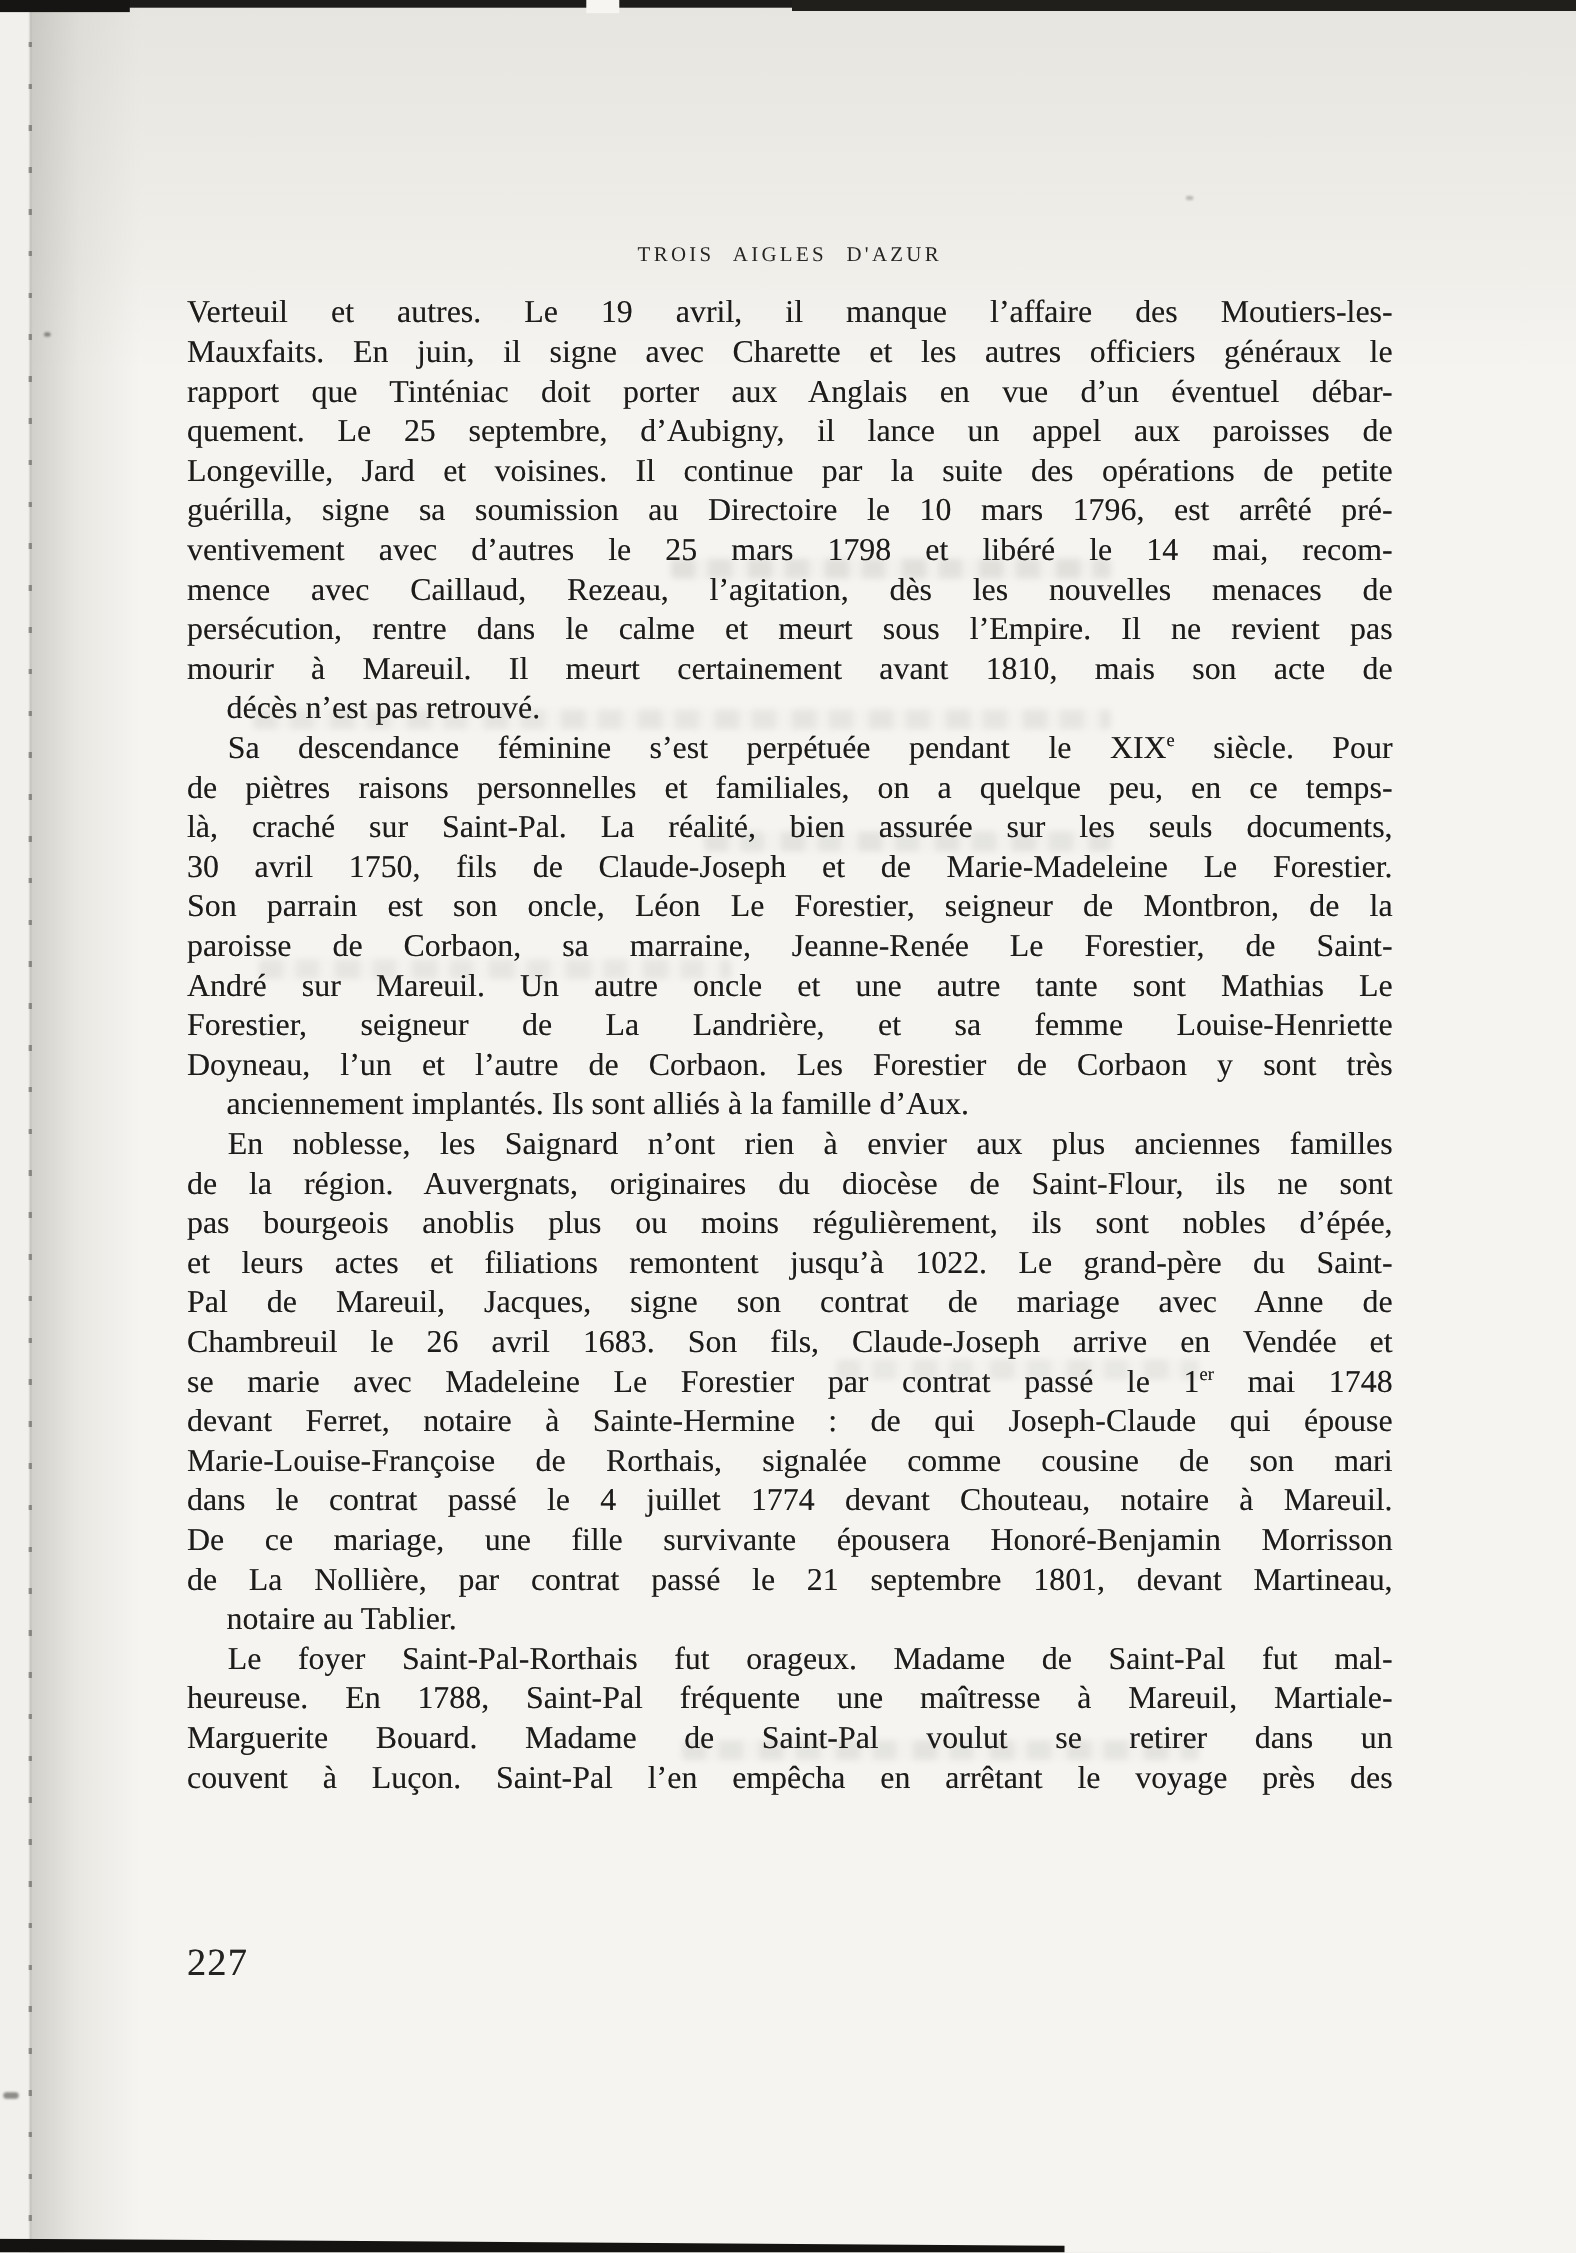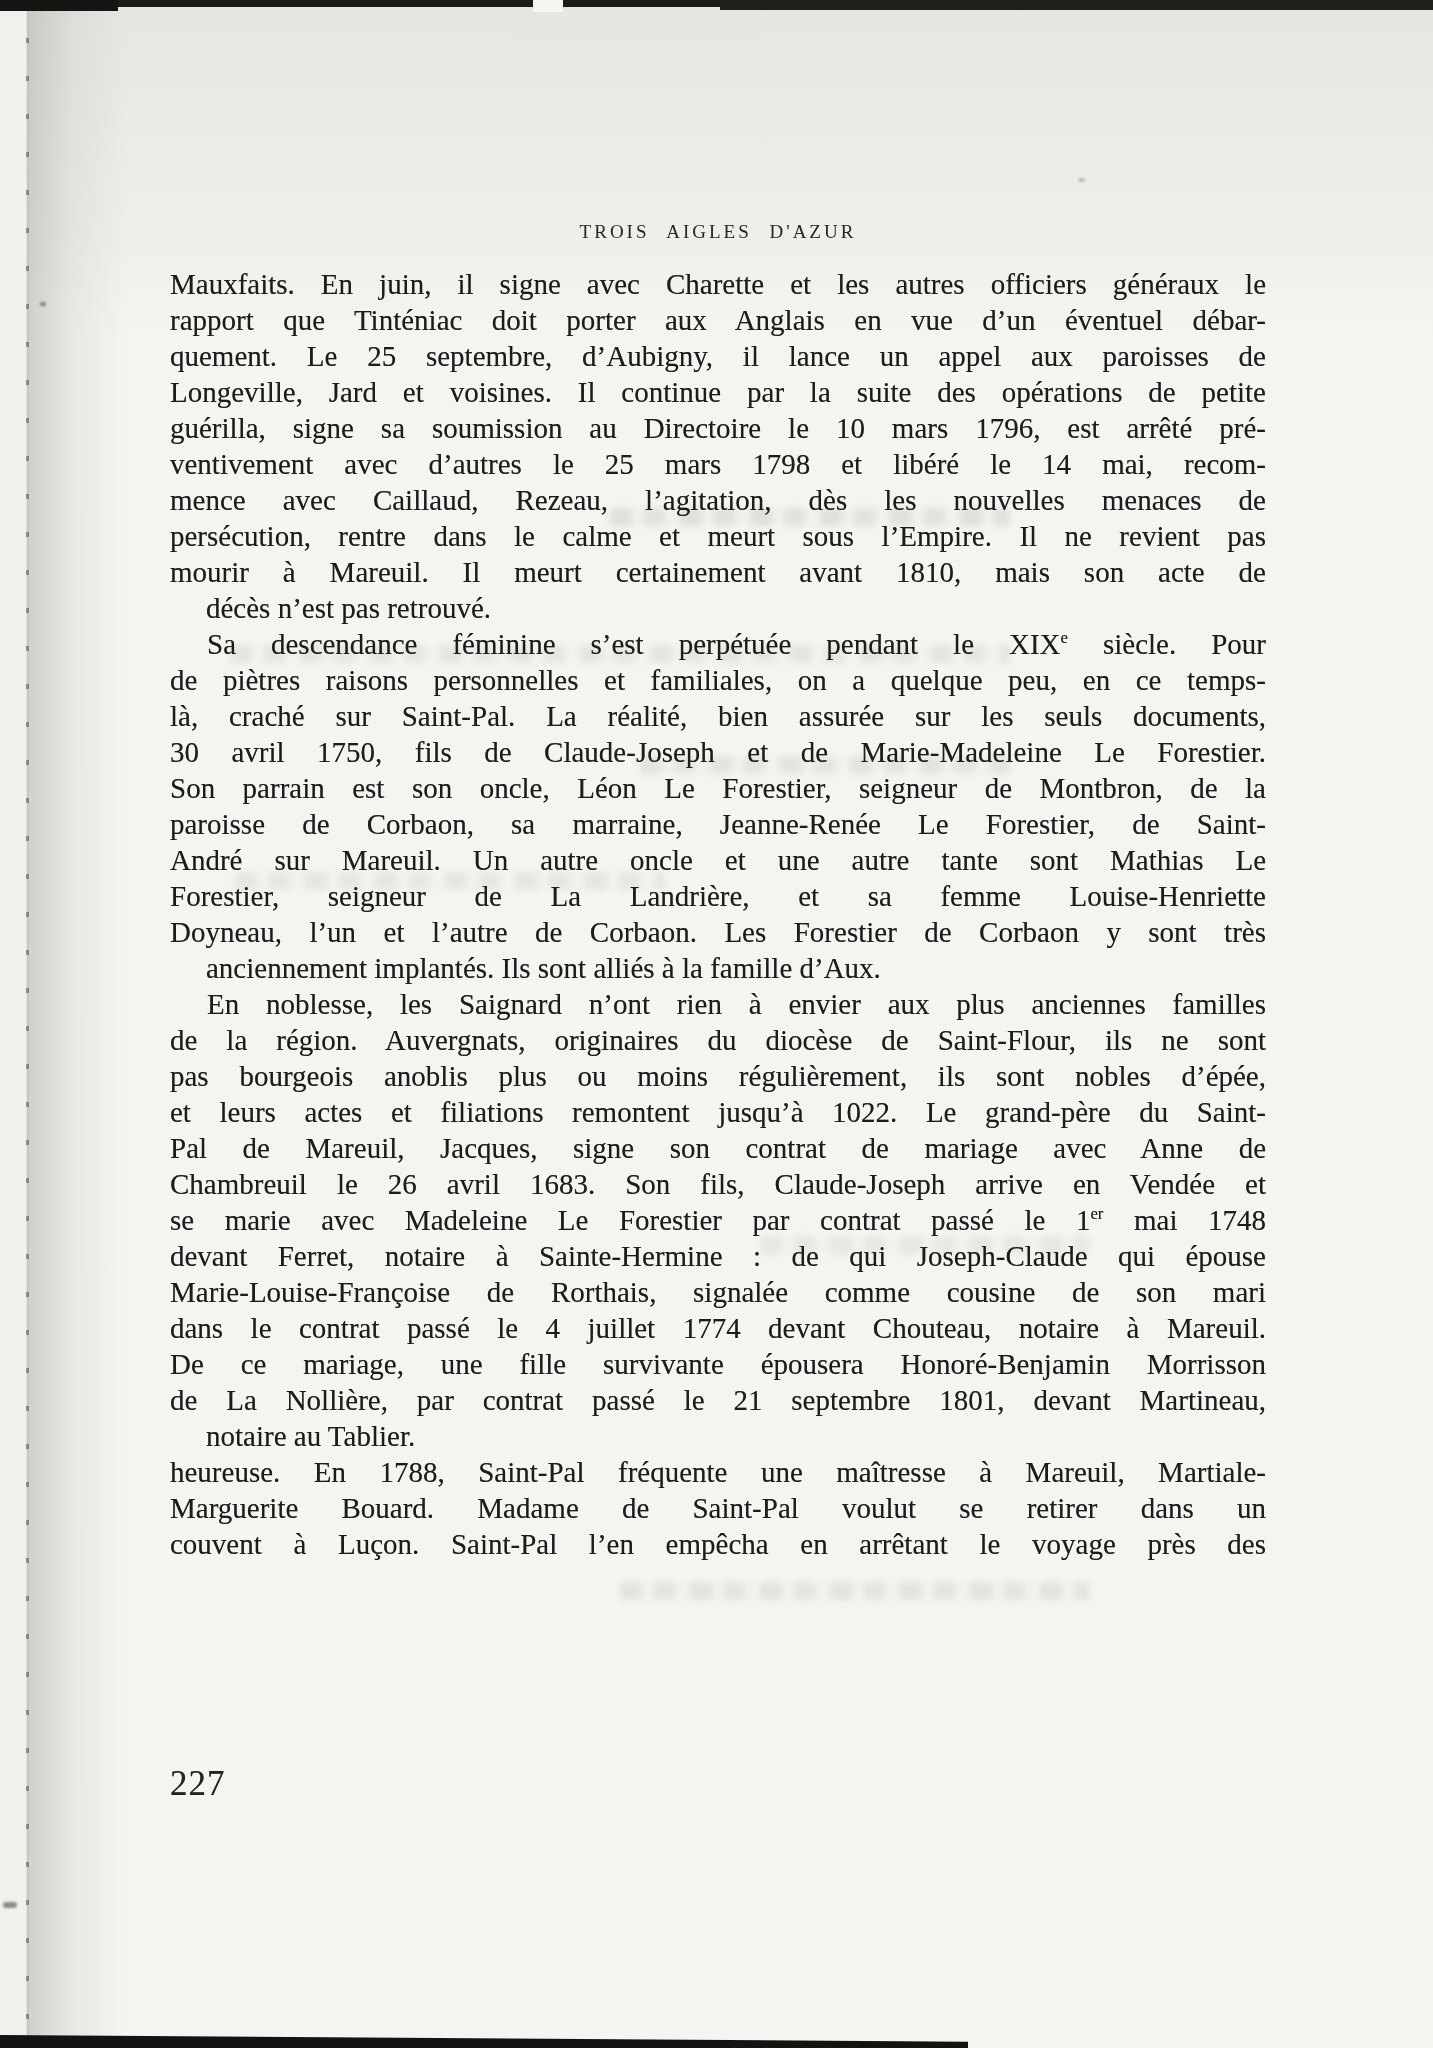--- a/index.html
+++ b/index.html
@@ -69,20 +69,21 @@
   <div class="speck s3"></div>
   <div class="bleed b1"></div>
   <div class="bleed b2"></div>
   <div class="bleed b3"></div>
   <div class="bleed b4"></div>
   <div class="bleed b5"></div>
   <div class="bleed b6"></div>
 
   <div class="header">TROIS AIGLES D'AZUR</div>
   <div class="text">
+      <div class="tl">Verteuil et autres. Le 19 avril, il manque l’affaire des Moutiers-les-</div>
       <div class="tl">Mauxfaits. En juin, il signe avec Charette et les autres officiers généraux le</div>
       <div class="tl">rapport que Tinténiac doit porter aux Anglais en vue d’un éventuel débar-</div>
       <div class="tl">quement. Le 25 septembre, d’Aubigny, il lance un appel aux paroisses de</div>
       <div class="tl">Longeville, Jard et voisines. Il continue par la suite des opérations de petite</div>
       <div class="tl">guérilla, signe sa soumission au Directoire le 10 mars 1796, est arrêté pré-</div>
       <div class="tl">ventivement avec d’autres le 25 mars 1798 et libéré le 14 mai, recom-</div>
       <div class="tl">mence avec Caillaud, Rezeau, l’agitation, dès les nouvelles menaces de</div>
       <div class="tl">persécution, rentre dans le calme et meurt sous l’Empire. Il ne revient pas</div>
       <div class="tl">mourir à Mareuil. Il meurt certainement avant 1810, mais son acte de</div>
       <div class="tl end">décès n’est pas retrouvé.</div>
@@ -102,19 +103,20 @@
       <div class="tl">et leurs actes et filiations remontent jusqu’à 1022. Le grand-père du Saint-</div>
       <div class="tl">Pal de Mareuil, Jacques, signe son contrat de mariage avec Anne de</div>
       <div class="tl">Chambreuil le 26 avril 1683. Son fils, Claude-Joseph arrive en Vendée et</div>
       <div class="tl">se marie avec Madeleine Le Forestier par contrat passé le 1<sup>er</sup> mai 1748</div>
       <div class="tl">devant Ferret, notaire à Sainte-Hermine : de qui Joseph-Claude qui épouse</div>
       <div class="tl">Marie-Louise-Françoise de Rorthais, signalée comme cousine de son mari</div>
       <div class="tl">dans le contrat passé le 4 juillet 1774 devant Chouteau, notaire à Mareuil.</div>
       <div class="tl">De ce mariage, une fille survivante épousera Honoré-Benjamin Morrisson</div>
       <div class="tl">de La Nollière, par contrat passé le 21 septembre 1801, devant Martineau,</div>
       <div class="tl end">notaire au Tablier.</div>
+      <div class="tl ind">Le foyer Saint-Pal-Rorthais fut orageux. Madame de Saint-Pal fut mal-</div>
       <div class="tl">heureuse. En 1788, Saint-Pal fréquente une maîtresse à Mareuil, Martiale-</div>
       <div class="tl">Marguerite Bouard. Madame de Saint-Pal voulut se retirer dans un</div>
       <div class="tl">couvent à Luçon. Saint-Pal l’en empêcha en arrêtant le voyage près des</div>
     </div>
   <div class="pageno">227</div>
 
 </div>
 
 </body></html>

